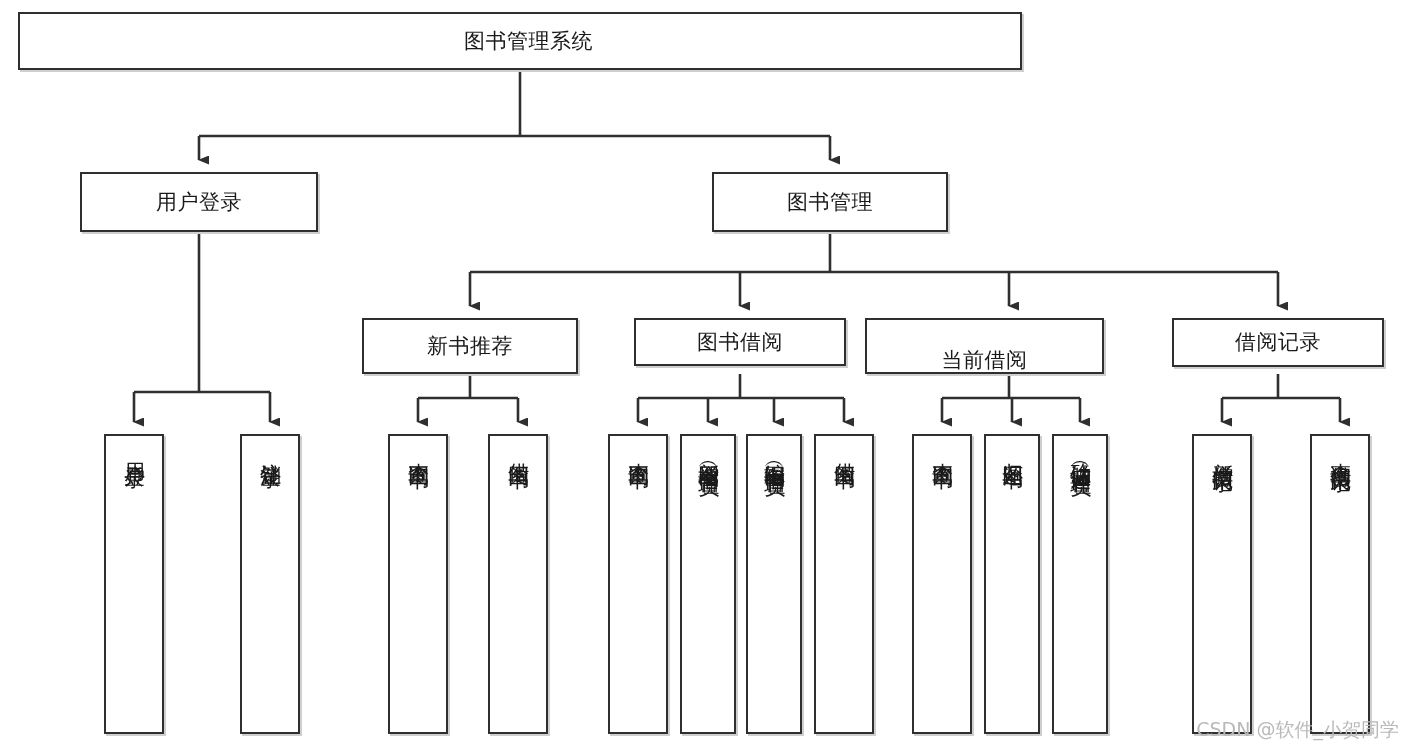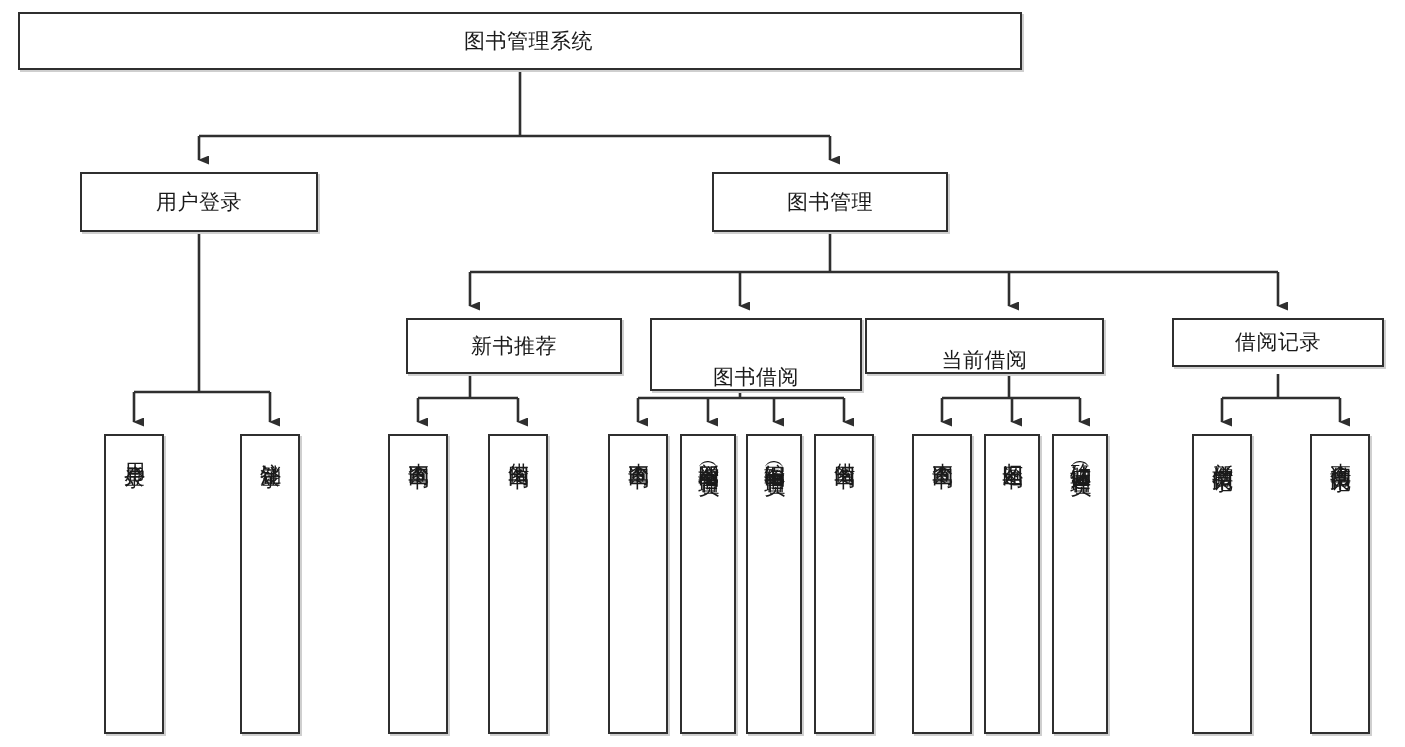--- a/index.html
+++ b/index.html
@@ -117,24 +117,24 @@
   <div id="nodes">
       <div class="node" style="left: 18px; top: 12px; width: 1004px; height: 58px; padding-left: 17px;">
         <span class="node-label">图书管理系统</span>
       </div>
       <div class="node" style="left: 80px; top: 172px; width: 238px; height: 60px;">
         <span class="node-label">用户登录</span>
       </div>
       <div class="node" style="left: 712px; top: 172px; width: 236px; height: 60px; text-align: center;">
         <span class="node-label">图书管理</span>
       </div>
-      <div class="node" style="left: 362px; top: 318px; width: 216px; height: 56px; margin-left: 44px;">
+      <div class="node" style="left: 362px; top: 318px; width: 216px; height: 56px;">
         <span class="node-label">新书推荐</span>
       </div>
-      <div class="node" style="left: 650px; top: 318px; width: 212px; height: 73px; align-items: flex-end;">
+      <div class="node" style="left: 634px; top: 318px; width: 212px; height: 48px;">
         <span class="node-label">图书借阅</span>
       </div>
       <div class="node" style="left: 865px; top: 318px; width: 239px; height: 56px; align-items: flex-end;">
         <span class="node-label">当前借阅</span>
       </div>
       <div class="node" style="left: 1172px; top: 318px; width: 212px; height: 49px;">
         <span class="node-label">借阅记录</span>
       </div>
       <div class="node vertical" style="left: 104px; top: 434px; width: 60px; height: 300px;">
         <span class="node-label">用户登录</span>
@@ -170,13 +170,14 @@
         <span class="node-label">确认归还（管理员）</span>
       </div>
       <div class="node vertical" style="left: 1192px; top: 434px; width: 60px; height: 300px;">
         <span class="node-label">新增借阅记录</span>
       </div>
       <div class="node vertical" style="left: 1310px; top: 434px; width: 60px; height: 300px;">
         <span class="node-label">查询借阅记录</span>
       </div>
     </div>
 
+  <div id="watermark">CSDN @软件_小贺同学</div>
 </div>
 
 </body></html>

